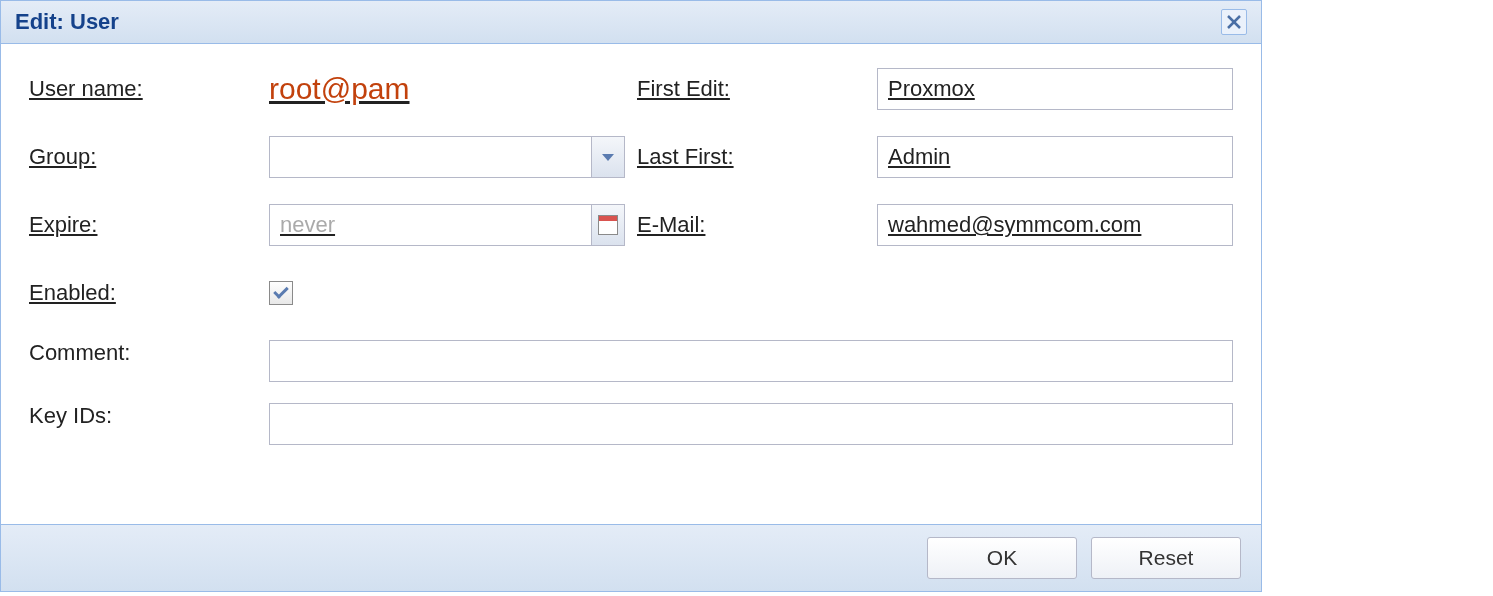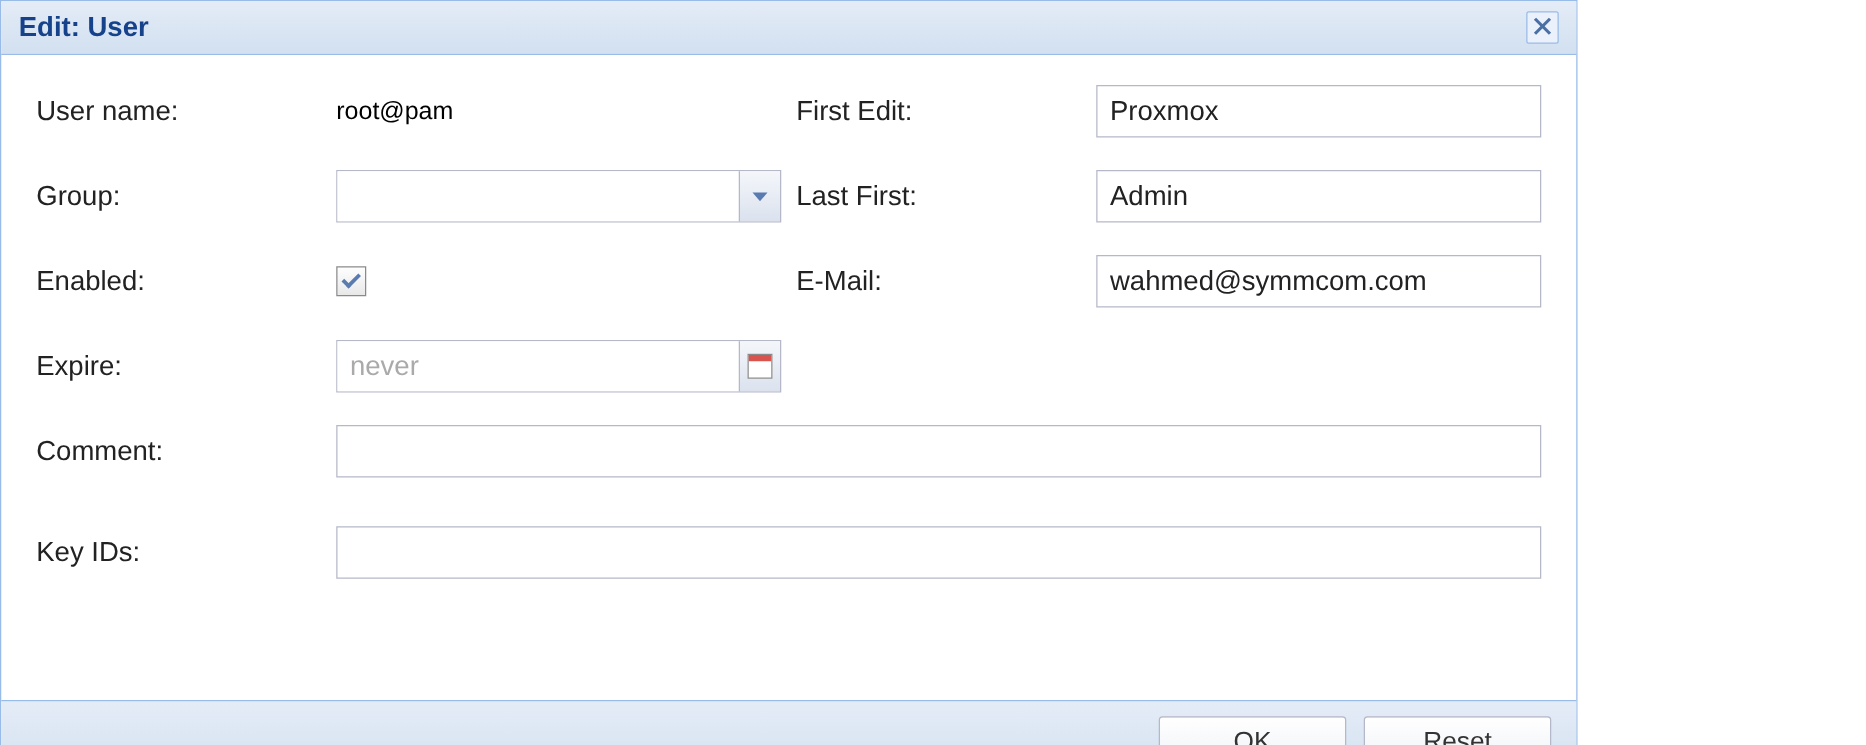--- a/index.html
+++ b/index.html
@@ -41,39 +41,40 @@
     font-weight: bold;
     font-size: 20px;
     border-radius: 2px;
   }
   .body {
     padding: 24px 28px 18px 28px;
   }
   .columns {
     display: flex;
     gap: 12px;
+    text-decoration: underline;
   }
   .col {
     flex: 1;
   }
   .row {
     display: flex;
     align-items: center;
     margin-bottom: 26px;
     min-height: 42px;
   }
   .label {
     width: 240px;
     flex-shrink: 0;
     color: #222;
     font-size: 22px;
   }
   .value-static {
-    font-size: 20px;
-    color: #000000;
+    font-size: 30px;
+    color: #c2410c;
   }
   .field {
     flex: 1;
     display: flex;
   }
   input[type="text"] {
     width: 100%;
     height: 42px;
     padding: 16px 10px;
     font-size: 22px;
@@ -156,22 +157,22 @@
   .checkmark {
     width: 14px;
     height: 8px;
     border-left: 3px solid #5a7bb0;
     border-bottom: 3px solid #5a7bb0;
     transform: rotate(-45deg);
     margin-top: -4px;
   }
   .fullrow {
     display: flex;
-    align-items: center;
-    margin-bottom: 39px;
+    align-items: flex-start;
+    margin-bottom: 21px;
   }
   .fullrow .label {
     width: 240px;
   }
   .buttonbar {
     background: linear-gradient(to bottom, #e4ecf7 0%, #d2e0f0 100%);
     border-top: 1px solid #99bbe8;
     padding: 12px 20px;
     display: flex;
     justify-content: flex-end;
@@ -223,36 +224,36 @@
           <div class="label">Group:</div>
           <div class="combo">
             <input type="text" value="" style="">
             <div class="trigger">
               <div class="chevron-down"></div>
             </div>
           </div>
         </div>
 
         <div class="row">
-          <div class="label">Enabled:</div>
-          <div class="checkbox">
-            <div class="checkmark"></div>
-          </div>
-        </div>
-
-        <div class="row">
           <div class="label">Expire:</div>
           <div class="datefield">
             <input type="text" placeholder="never" style="">
             <div class="date-trigger">
               <div class="calendar-icon"></div>
             </div>
           </div>
         </div>
 
+        <div class="row">
+          <div class="label">Enabled:</div>
+          <div class="checkbox">
+            <div class="checkmark"></div>
+          </div>
+        </div>
+
       </div>
 
       <div class="col">
 
         <div class="row">
           <div class="label">First Edit:</div>
           <div class="field">
             <input type="text" value="Proxmox" style="">
           </div>
         </div>

